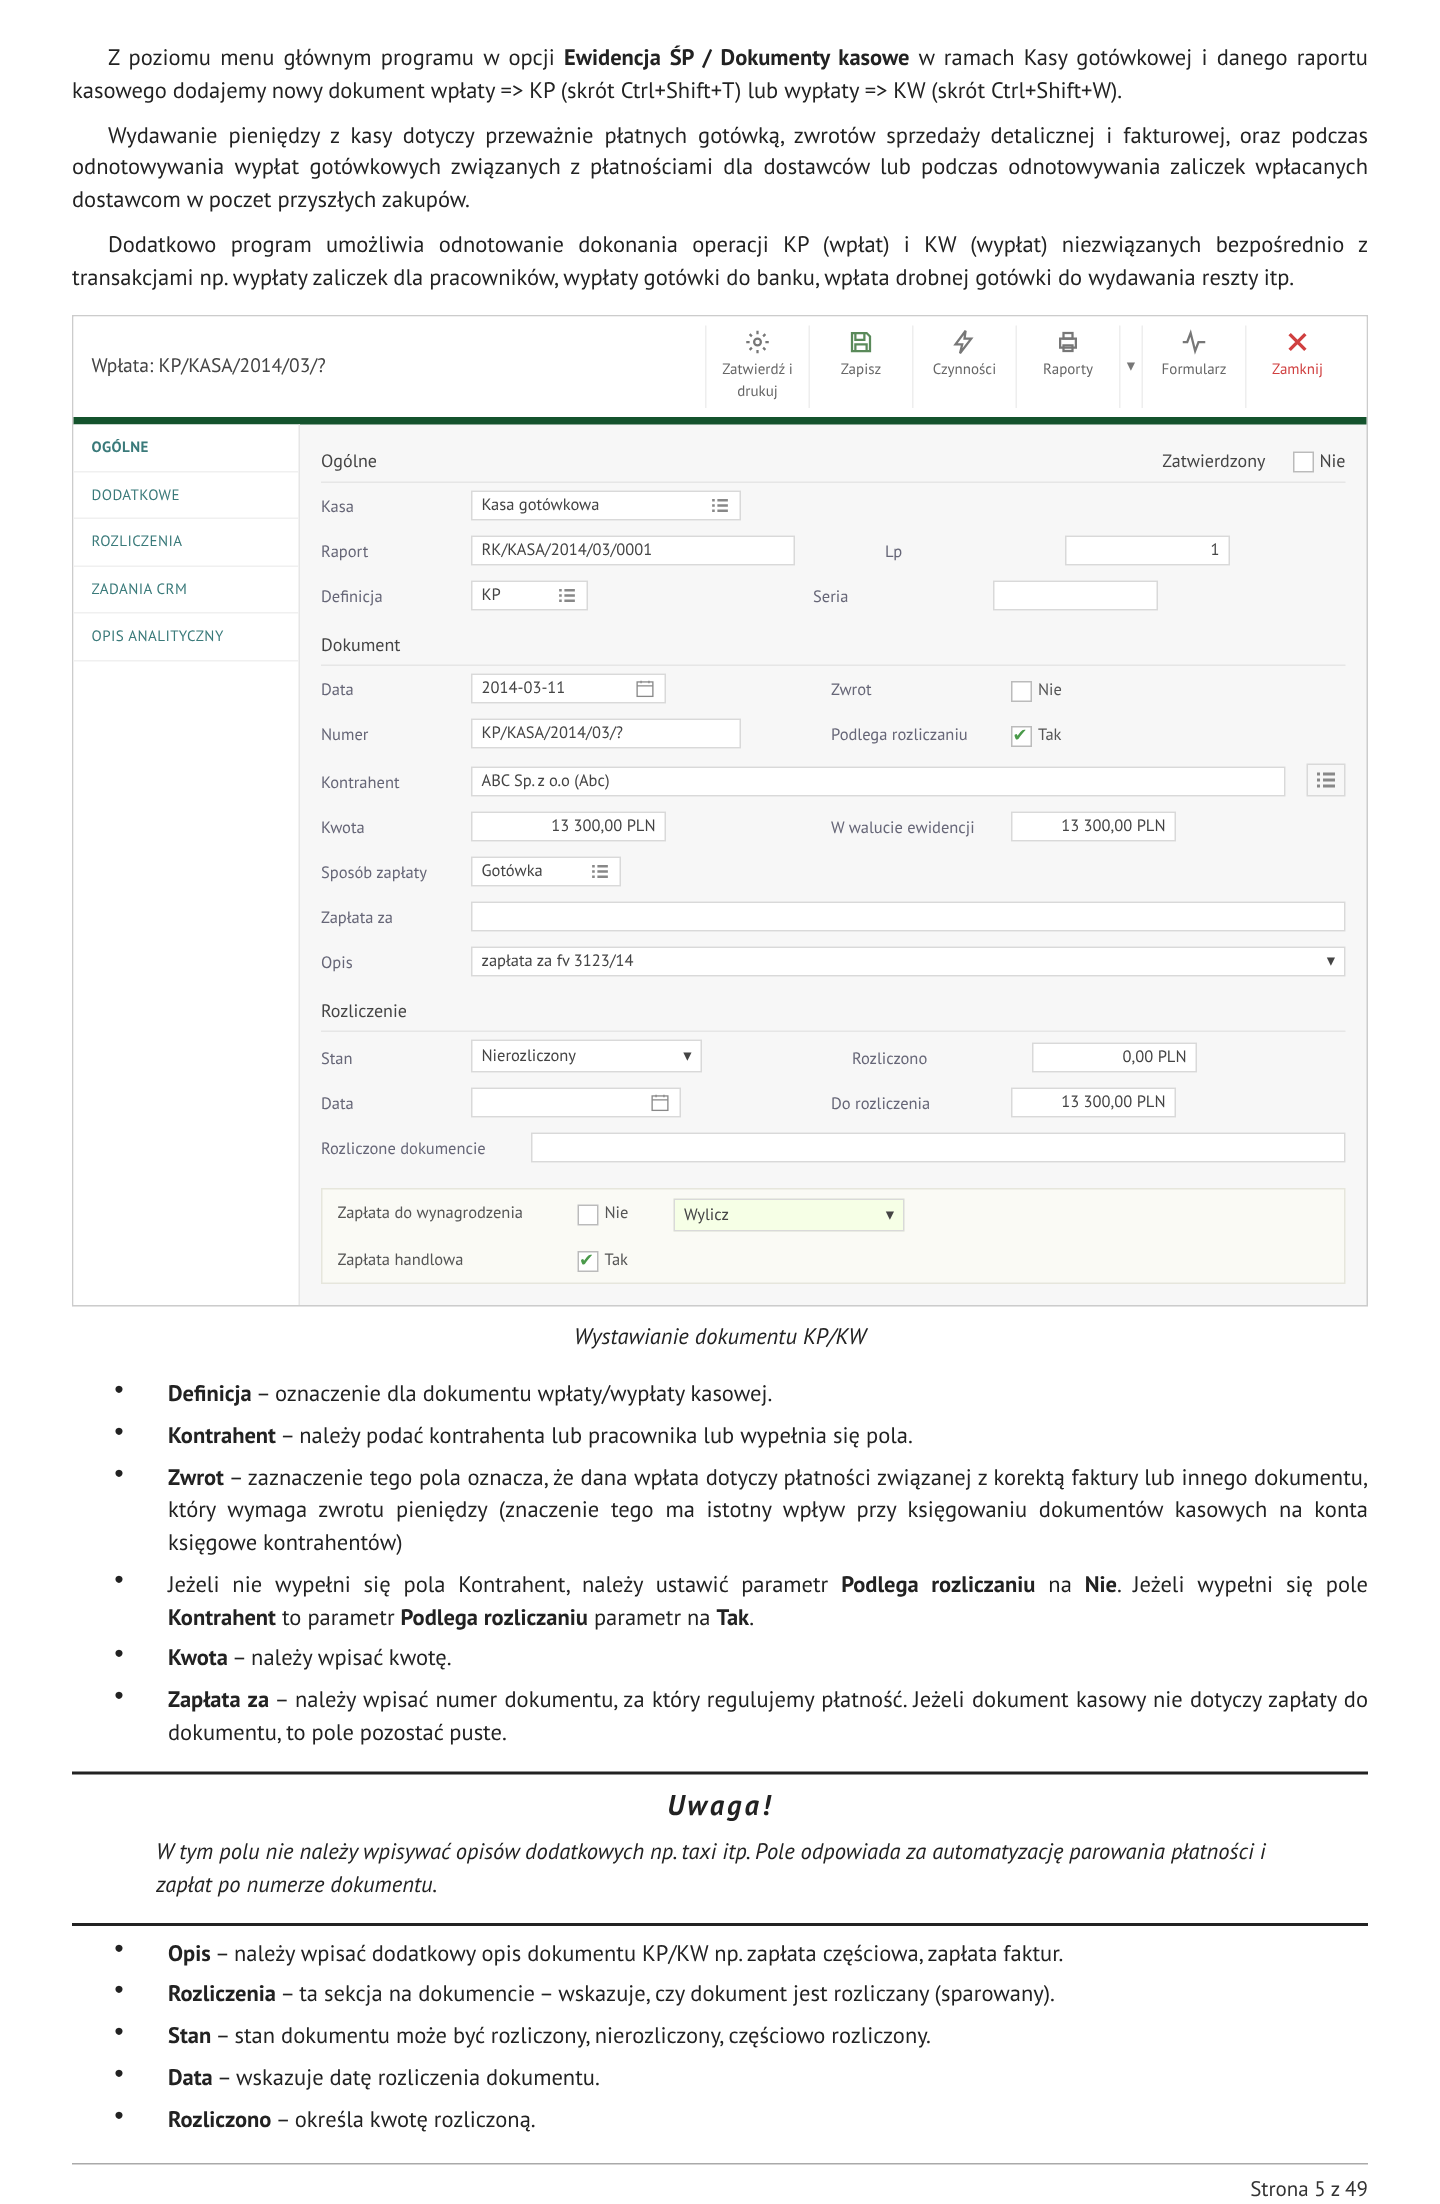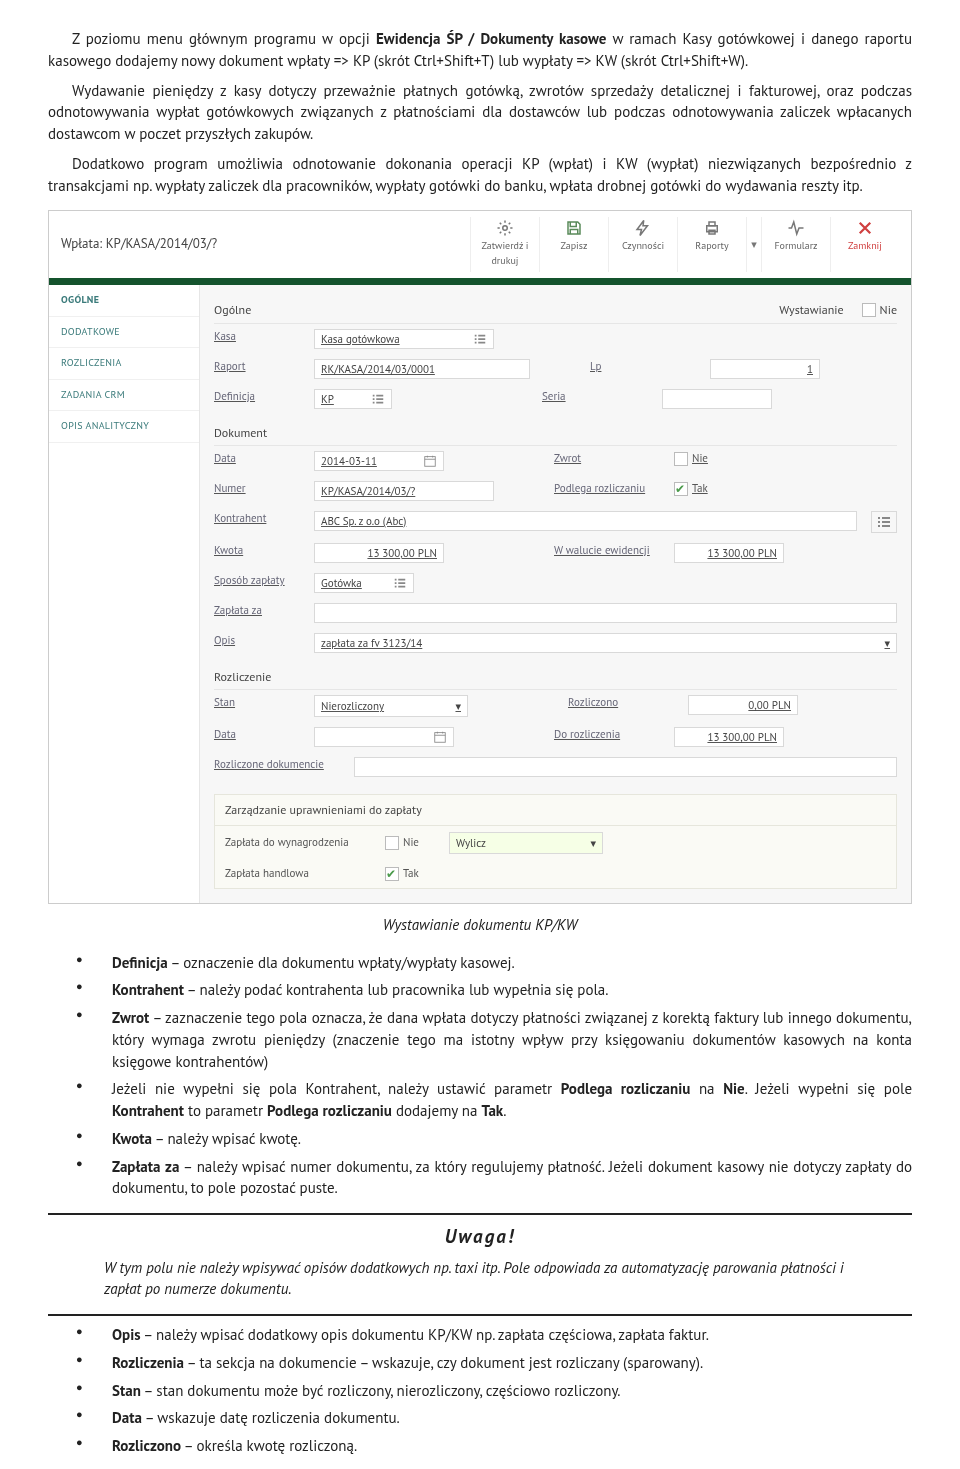--- a/index.html
+++ b/index.html
@@ -14,33 +14,33 @@
   p { margin: 0 0 8px; text-align: justify; }
   .indent { text-indent: 24px; }
   b { font-weight: 700; }
   .screenshot {
     margin: 14px 0 6px;
     border: 1px solid #ccc;
     background: #f7f7f7;
     font-size: 11px;
     color: #555;
   }
-  .ss-topbar { display: flex; align-items: center; justify-content: space-between; padding: 6px 12px; background: #fff; border-bottom: 7px solid #14532d; }
+  .ss-topbar { display: flex; align-items: center; justify-content: space-between; padding: 6px 12px; background: #fff; border-bottom: 5px solid #14532d; }
   .ss-title { color: #444; font-size: 13px; }
   .ss-toolbar { display: flex; gap: 0; }
   .ss-tool { text-align: center; width: 68px; font-size: 10px; color: #666; border-left: 1px solid #eee; padding: 2px 0 4px; }
   .ss-tool:last-child { color: #d04040; }
   .ss-ico { display: block; margin: 0 auto 2px; width: 18px; height: 18px; }
   .ss-body { display: flex; }
   .ss-side { width: 150px; background: #fff; border-right: 1px solid #e6e6e6; }
   .ss-side-item { padding: 8px 12px; border-bottom: 1px solid #f0f0f0; color: #3a7a7a; font-size: 10px; letter-spacing: 0.3px; }
   .ss-side-item.active { color: #3a7a7a; font-weight: 600; }
   .ss-main { flex: 1; padding: 6px 14px 14px; }
   .ss-sec { border-bottom: 1px solid #e6e6e6; padding-bottom: 4px; margin-top: 10px; font-size: 12px; color: #444; }
-  .ss-row { display: flex; align-items: flex-start; padding: 5px 0; text-decoration: underline; }
+  .ss-row { display: flex; align-items: flex-end; padding: 5px 0; }
   .ss-lab { width: 100px; color: #667; font-size: 11px; }
   .ss-lab2 { width: 120px; color: #667; font-size: 11px; }
   .ss-field { border: 1px solid #d9d9d9; background: #fff; height: 20px; line-height: 20px; padding: 0 6px; font-size: 11px; color: #444; box-sizing: border-box; display: inline-flex; align-items: center; justify-content: space-between; }
   .ss-right { text-align: right; justify-content: flex-end; }
   .ico-cal, .ico-list, .ico-dd { width: 14px; height: 14px; margin-left: 6px; display: inline-block; }
   .chk { display: inline-flex; align-items: center; gap: 4px; }
   .chk-box { width: 12px; height: 12px; border: 1px solid #bbb; background: #fff; display: inline-block; position: relative; }
   .chk-box.checked::after { content: "✔"; position: absolute; top: -3px; left: 0; color: #4a9a4a; font-size: 12px; }
   .ss-sec-head { display:flex; justify-content:space-between; align-items:center; }
   .ss-permsec { background: #fafaf5; border: 1px solid #e6e6dc; margin-top: 12px; padding: 0; }
@@ -119,21 +119,21 @@
       <div class="ss-side-item">DODATKOWE</div>
       <div class="ss-side-item">ROZLICZENIA</div>
       <div class="ss-side-item">ZADANIA CRM</div>
       <div class="ss-side-item">OPIS ANALITYCZNY</div>
     </div>
     <div class="ss-main">
 
       <div class="ss-sec ss-sec-head">
         <span>Ogólne</span>
         <span style="display:flex;align-items:center;gap:18px;">
-          <span>Wystawianie</span>
+          <span>Zatwierdzony</span>
           <span class="chk">
               <span class="chk-box"></span>
               <span>Nie</span>
             </span>
         </span>
       </div>
       <div class="ss-row">
         <span class="ss-lab">Kasa</span>
         <span class="ss-field" style="width:180px">
             <span>Kasa gotówkowa</span>
@@ -252,21 +252,20 @@
         <span style="width:100px"></span>
         <span class="ss-lab2">Do rozliczenia</span>
         <span class="ss-field ss-right" style="width:110px">13 300,00 PLN</span>
       </div>
       <div class="ss-row">
         <span class="ss-lab" style="width:140px">Rozliczone dokumencie</span>
         <span class="ss-field" style="flex:1"></span>
       </div>
 
       <div class="ss-permsec">
-        <div class="ss-permhead">Zarządzanie uprawnieniami do zapłaty</div>
         <div class="ss-permrow">
           <span style="width:160px">Zapłata do wynagrodzenia</span>
           <span class="chk">
               <span class="chk-box"></span>
               <span>Nie</span>
             </span>
           <span style="width:30px"></span>
           <span class="ss-select" style="background:#f6ffe6">
               <span>Wylicz</span>
               <span>▾</span>
@@ -284,21 +283,21 @@
   </div>
 </div>
 
 <p class="caption">Wystawianie dokumentu KP/KW</p>
 
 <ul class="bullets">
   <li><b>Definicja</b><span> – oznaczenie dla dokumentu wpłaty/wypłaty kasowej.</span></li>
   <li><b>Kontrahent</b><span> – należy podać kontrahenta lub pracownika lub wypełnia się pola.</span></li>
   <li><b>Zwrot</b><span> – zaznaczenie tego pola oznacza, że dana wpłata dotyczy płatności związanej z korektą faktury lub innego dokumentu, który wymaga zwrotu pieniędzy (znaczenie tego ma istotny wpływ przy księgowaniu dokumentów kasowych na konta księgowe kontrahentów)</span></li>
   <li>
-    <span>Jeżeli nie wypełni się pola Kontrahent, należy ustawić parametr </span><b>Podlega rozliczaniu</b><span> na </span><b>Nie</b><span>. Jeżeli wypełni się pole </span><b>Kontrahent</b><span> to parametr </span><b>Podlega rozliczaniu</b><span> dodajemy na </span><b>Tak</b><span>.</span>
+    <span>Jeżeli nie wypełni się pola Kontrahent, należy ustawić parametr </span><b>Podlega rozliczaniu</b><span> na </span><b>Nie</b><span>. Jeżeli wypełni się pole </span><b>Kontrahent</b><span> to parametr </span><b>Podlega rozliczaniu</b><span> parametr na </span><b>Tak</b><span>.</span>
   </li>
   <li><b>Kwota</b><span> – należy wpisać kwotę.</span></li>
   <li><b>Zapłata za</b><span> – należy wpisać numer dokumentu, za który regulujemy płatność. Jeżeli dokument kasowy nie dotyczy zapłaty do dokumentu, to pole pozostać puste.</span></li>
 </ul>
 
 <hr class="hr">
 <p class="uwaga-title">Uwaga!</p>
 <p class="uwaga-body">W tym polu nie należy wpisywać opisów dodatkowych np. taxi itp. Pole odpowiada za automatyzację parowania płatności i zapłat po numerze dokumentu.</p>
 <hr class="hr">
 

